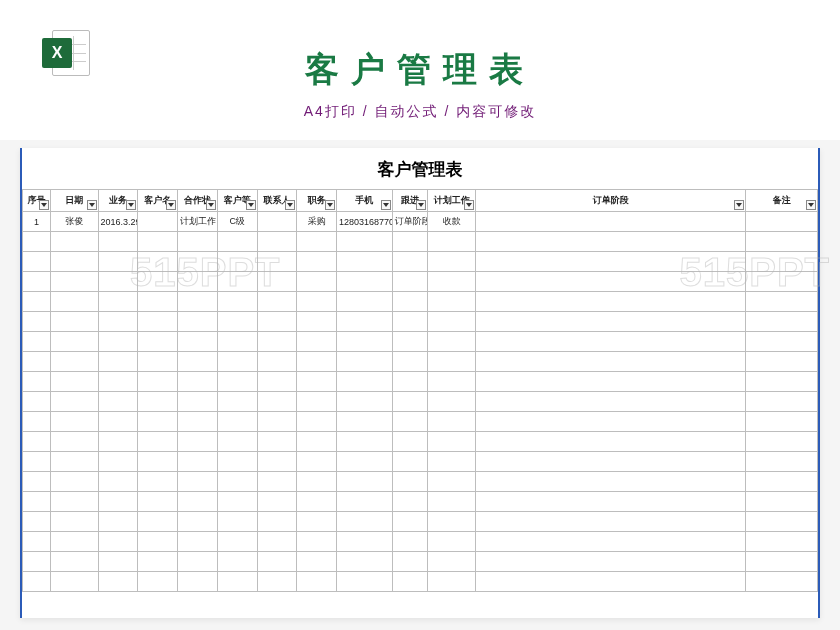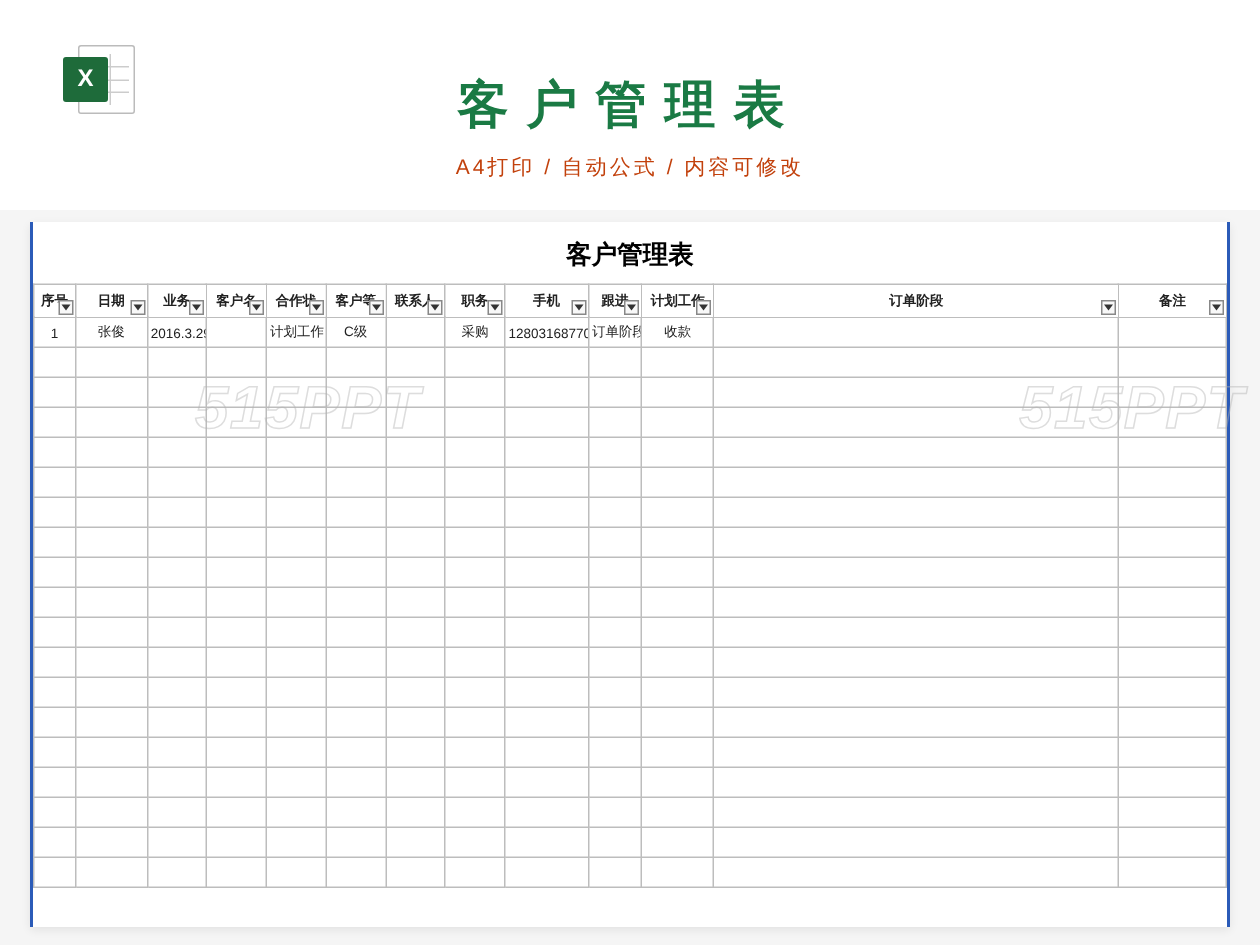--- a/index.html
+++ b/index.html
@@ -60,21 +60,21 @@
   }
   .excel-icon .grid div { background: #fff; }
   .page-title {
     font-size: 34px;
     font-weight: 700;
     color: #1a7a44;
     letter-spacing: 12px;
     margin-top: 28px;
   }
   .page-subtitle {
-    color: #c2410c;
+    color: #701a75;
     font-size: 14px;
     letter-spacing: 2px;
     margin-top: 10px;
   }
   .sheet-container {
     margin: 8px 20px 0 20px;
     background: #fff;
     border-left: 2px solid #2b5bb8;
     border-right: 2px solid #2b5bb8;
     height: 470px;
@@ -138,21 +138,20 @@
   .col-phone { width: 7%; }
   .col-channel{width: 4.5%; }
   .col-plan  { width: 6%; }
   .col-content{width: 34%; }
   .col-remark{ width: 9%; }
   .watermark {
     position: absolute;
     font-family: Arial, sans-serif;
     font-size: 40px;
     font-weight: 700;
-    font-style: italic;
     color: rgba(0,0,0,0);
     -webkit-text-stroke: 1px rgba(180,180,180,0.45);
     letter-spacing: 1px;
     pointer-events: none;
   }
   .wm1 { top: 250px; left: 130px; }
   .wm2 { top: 250px; right: 10px; }
 </style>
 </head>
 <body>

